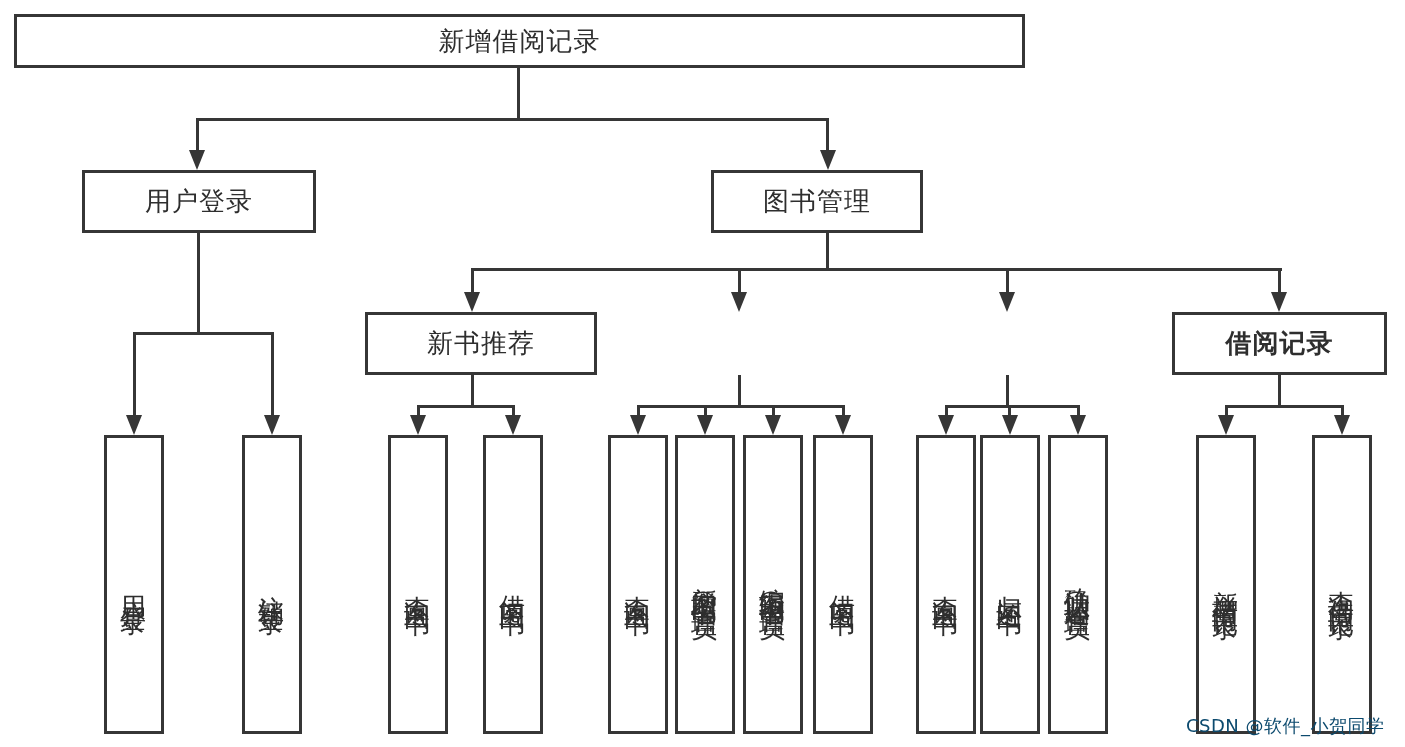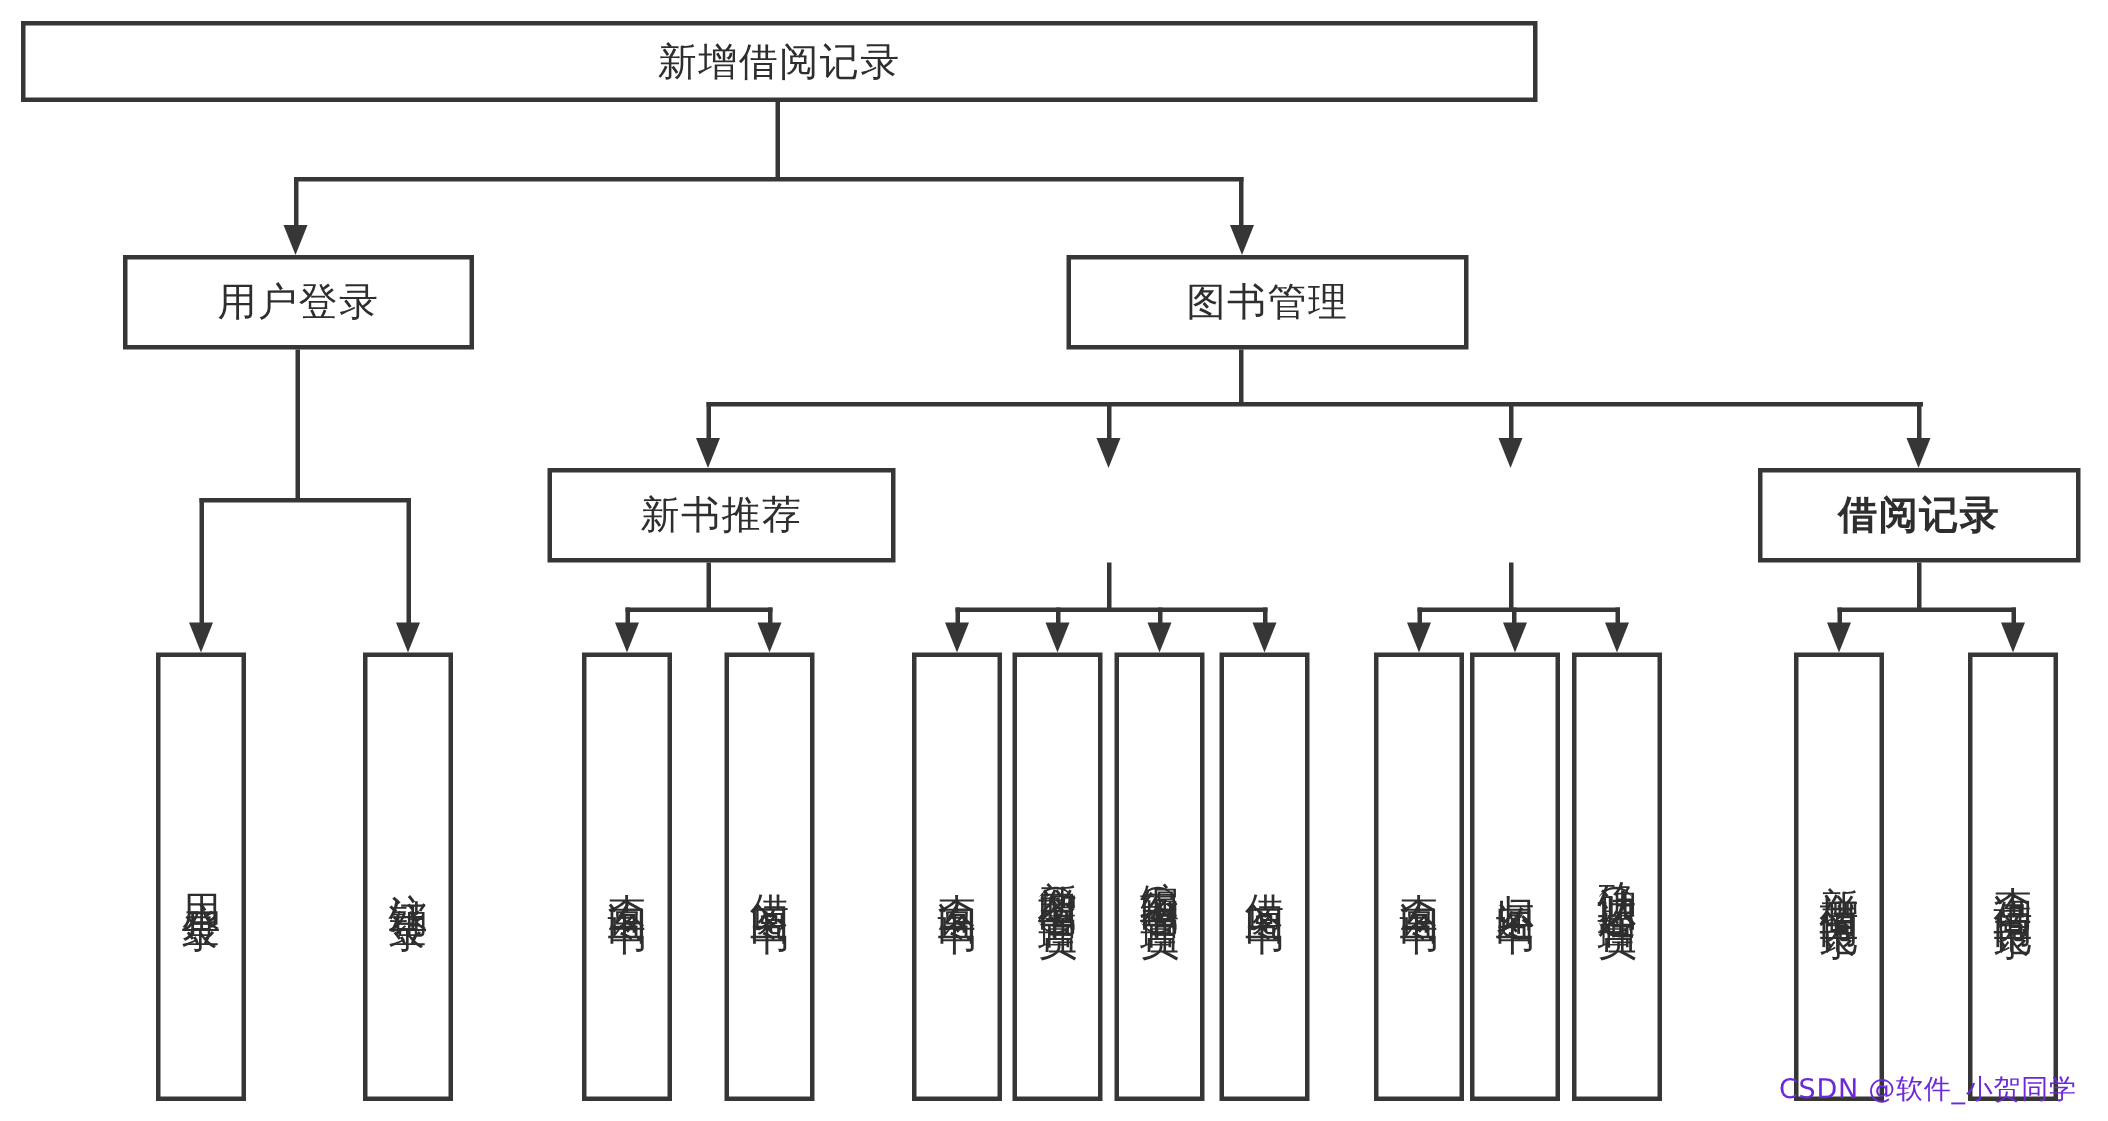--- a/index.html
+++ b/index.html
@@ -16,21 +16,21 @@
     writing-mode:vertical-rl;text-orientation:mixed;letter-spacing:5px;white-space:nowrap;
   }
   .vline{position:absolute;width:3px;background:#363636;}
   .hline{position:absolute;height:3px;background:#363636;}
   .arrow{
     position:absolute;width:0;height:0;
     border-left:8px solid transparent;border-right:8px solid transparent;
     border-top:20px solid #363636;
   }
   .watermark{
-    position:absolute;left:1186px;top:714px;color:#6d28d9;font-size:18px;letter-spacing:0.5px;
+    position:absolute;left:1186px;top:714px;color:#0c4a6e;font-size:18px;letter-spacing:0.5px;
   }
 </style>
 </head>
 <body>
 
 <div class="canvas">
 
   <div class="node" style="left:14px;top:14px;width:1011px;height:54px;">
     <span>新增借阅记录</span>
   </div>
@@ -38,21 +38,21 @@
   <div class="vline" style="left:517px;top:68px;height:52px;"></div>
   <div class="hline" style="left:196px;top:118px;width:633px;"></div>
   <div class="vline" style="left:196px;top:118px;height:34px;"></div>
   <div class="arrow" style="left:189px;top:150px;"></div>
   <div class="vline" style="left:826px;top:118px;height:34px;"></div>
   <div class="arrow" style="left:820px;top:150px;"></div>
 
   <div class="node" style="left:82px;top:170px;width:234px;height:63px;">
     <span>用户登录</span>
   </div>
-  <div class="node" style="left:711px;top:170px;width:268px;height:63px;">
+  <div class="node" style="left:711px;top:170px;width:212px;height:63px;">
     <span>图书管理</span>
   </div>
 
   <div class="vline" style="left:197px;top:233px;height:101px;"></div>
   <div class="hline" style="left:133px;top:332px;width:141px;"></div>
   <div class="vline" style="left:133px;top:332px;height:85px;"></div>
   <div class="arrow" style="left:126px;top:415px;"></div>
   <div class="vline" style="left:271px;top:332px;height:85px;"></div>
   <div class="arrow" style="left:264px;top:415px;"></div>
 

